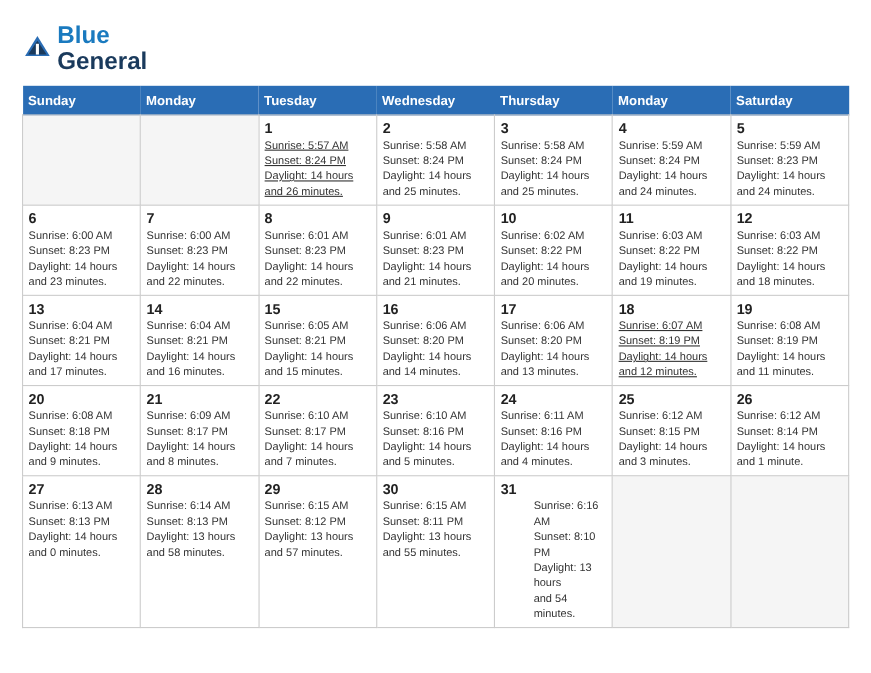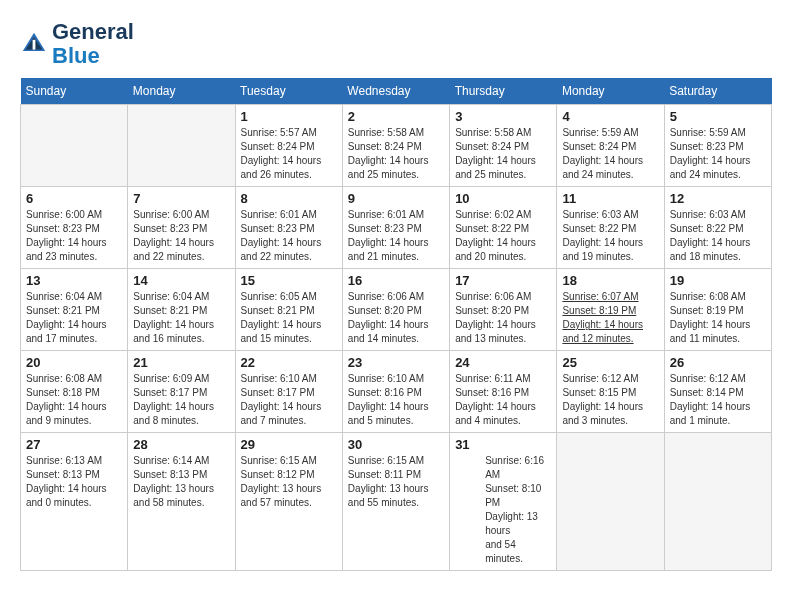--- a/index.html
+++ b/index.html
@@ -50,21 +50,21 @@
       width: 100%;
       border-collapse: collapse;
       font-size: 11px;
     }
     th {
       background: #2a6db5;
       color: #fff;
       text-align: left;
       padding: 6px 5px;
       font-size: 12px;
-      font-weight: normal;
+      font-weight: bold;
     }
     td {
       border: 1px solid #ccc;
       vertical-align: top;
       padding: 4px 5px;
       height: 80px;
       width: calc(100% / 7);
       color: #222;
     }
     td.empty {
@@ -86,22 +86,22 @@
 <body>
 
 <div class="header">
   <div class="logo">
     <svg class="logo-icon" viewBox="0 0 40 40">
       <polygon points="20,4 36,30 4,30" fill="#2a6db5"></polygon>
       <polygon points="20,10 32,28 8,28" fill="#1a3a5c"></polygon>
       <rect x="18" y="14" width="4" height="14" fill="#fff"></rect>
     </svg>
     <div class="logo-text">
+      <div><span>Blue</span></div>
       <div>General</div>
-      <div><span>Blue</span></div>
     </div>
   </div>
 </div>
 
 <table>
   <thead>
     <tr>
     <th>Sunday</th>
         <th>Monday</th>
         <th>Tuesday</th>
@@ -110,21 +110,21 @@
         <th>Monday</th>
         <th>Saturday</th>
       </tr>
   </thead>
   <tbody id="calendar-body">
   <tr>
         <td class="empty"></td>
         <td class="empty"></td>
         <td>
           <span class="day-num">1</span>
-          <div class="day-info" style="white-space: pre-line;">Sunrise: 5:57 AM
+          <div class="day-info" style="white-space: pre-line; text-decoration: underline;">Sunrise: 5:57 AM
 Sunset: 8:24 PM
 Daylight: 14 hours
 and 26 minutes.</div>
         </td>
         <td>
           <span class="day-num">2</span>
           <div class="day-info" style="white-space: pre-line;">Sunrise: 5:58 AM
 Sunset: 8:24 PM
 Daylight: 14 hours
 and 25 minutes.</div>

